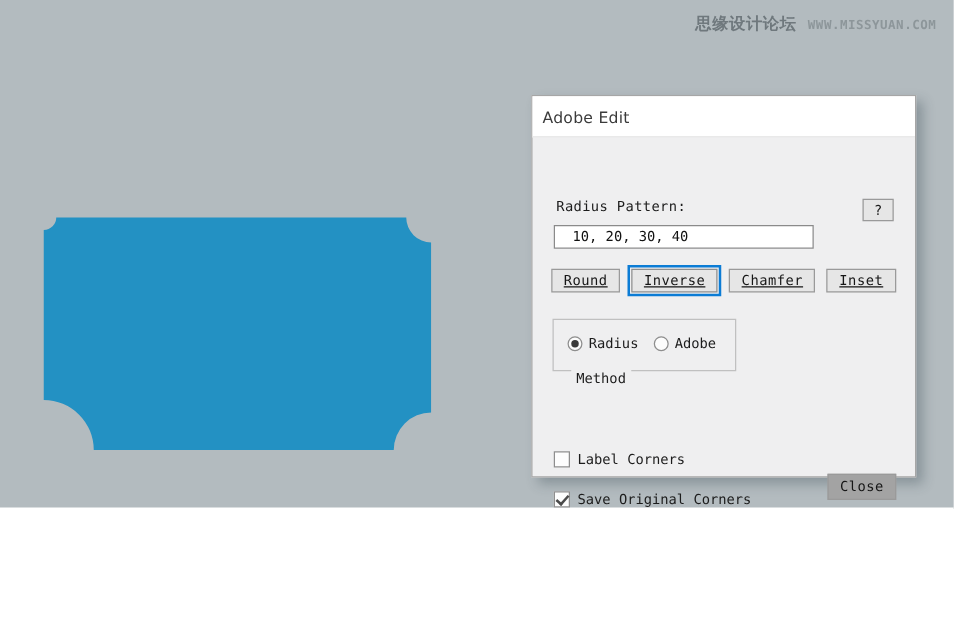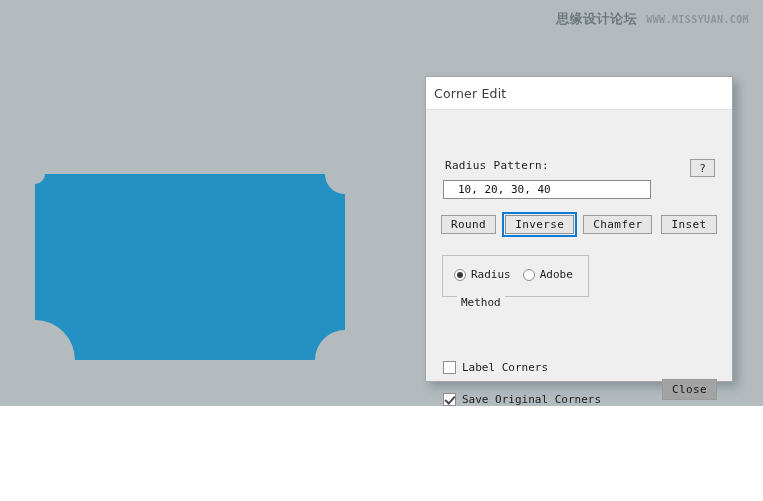--- a/index.html
+++ b/index.html
@@ -156,20 +156,21 @@
     display: flex;
     align-items: center;
     justify-content: center;
     padding: 0 9px;
     font-family: "DejaVu Sans Mono", monospace;
     font-size: 11px;
     color: #161616;
     letter-spacing: 0.4px;
     cursor: pointer;
     box-sizing: border-box;
+    text-decoration: underline;
   }
   .act-btn.focused {
     outline: 2px solid #0c7cd5;
     outline-offset: 1px;
     border-color: #8f8f8f;
   }
 
   
   #method-group {
     position: absolute;
@@ -300,21 +301,21 @@
                A 30 30 0 0 0 282 188
                L 42 188
                A 40 40 0 0 0 2 148
                Z"></path>
     </svg>
   </div>
 
   <div id="dialog" style="background: rgb(239, 239, 240);">
 
     <div id="titlebar" style="background: rgb(255, 255, 255);">
-      <span class="title-text">Corner Edit</span>
+      <span class="title-text">Adobe Edit</span>
     </div>
 
     <div class="dlg-body">
 
       <div id="radius-row">
         <span id="radius-label" class="mono">Radius Pattern:</span>
         <span id="help-button">?</span>
       </div>
 
       <input id="pattern-input" type="text" value="10, 20, 30, 40" placeholder="10, 20, 30, 40" style="">

